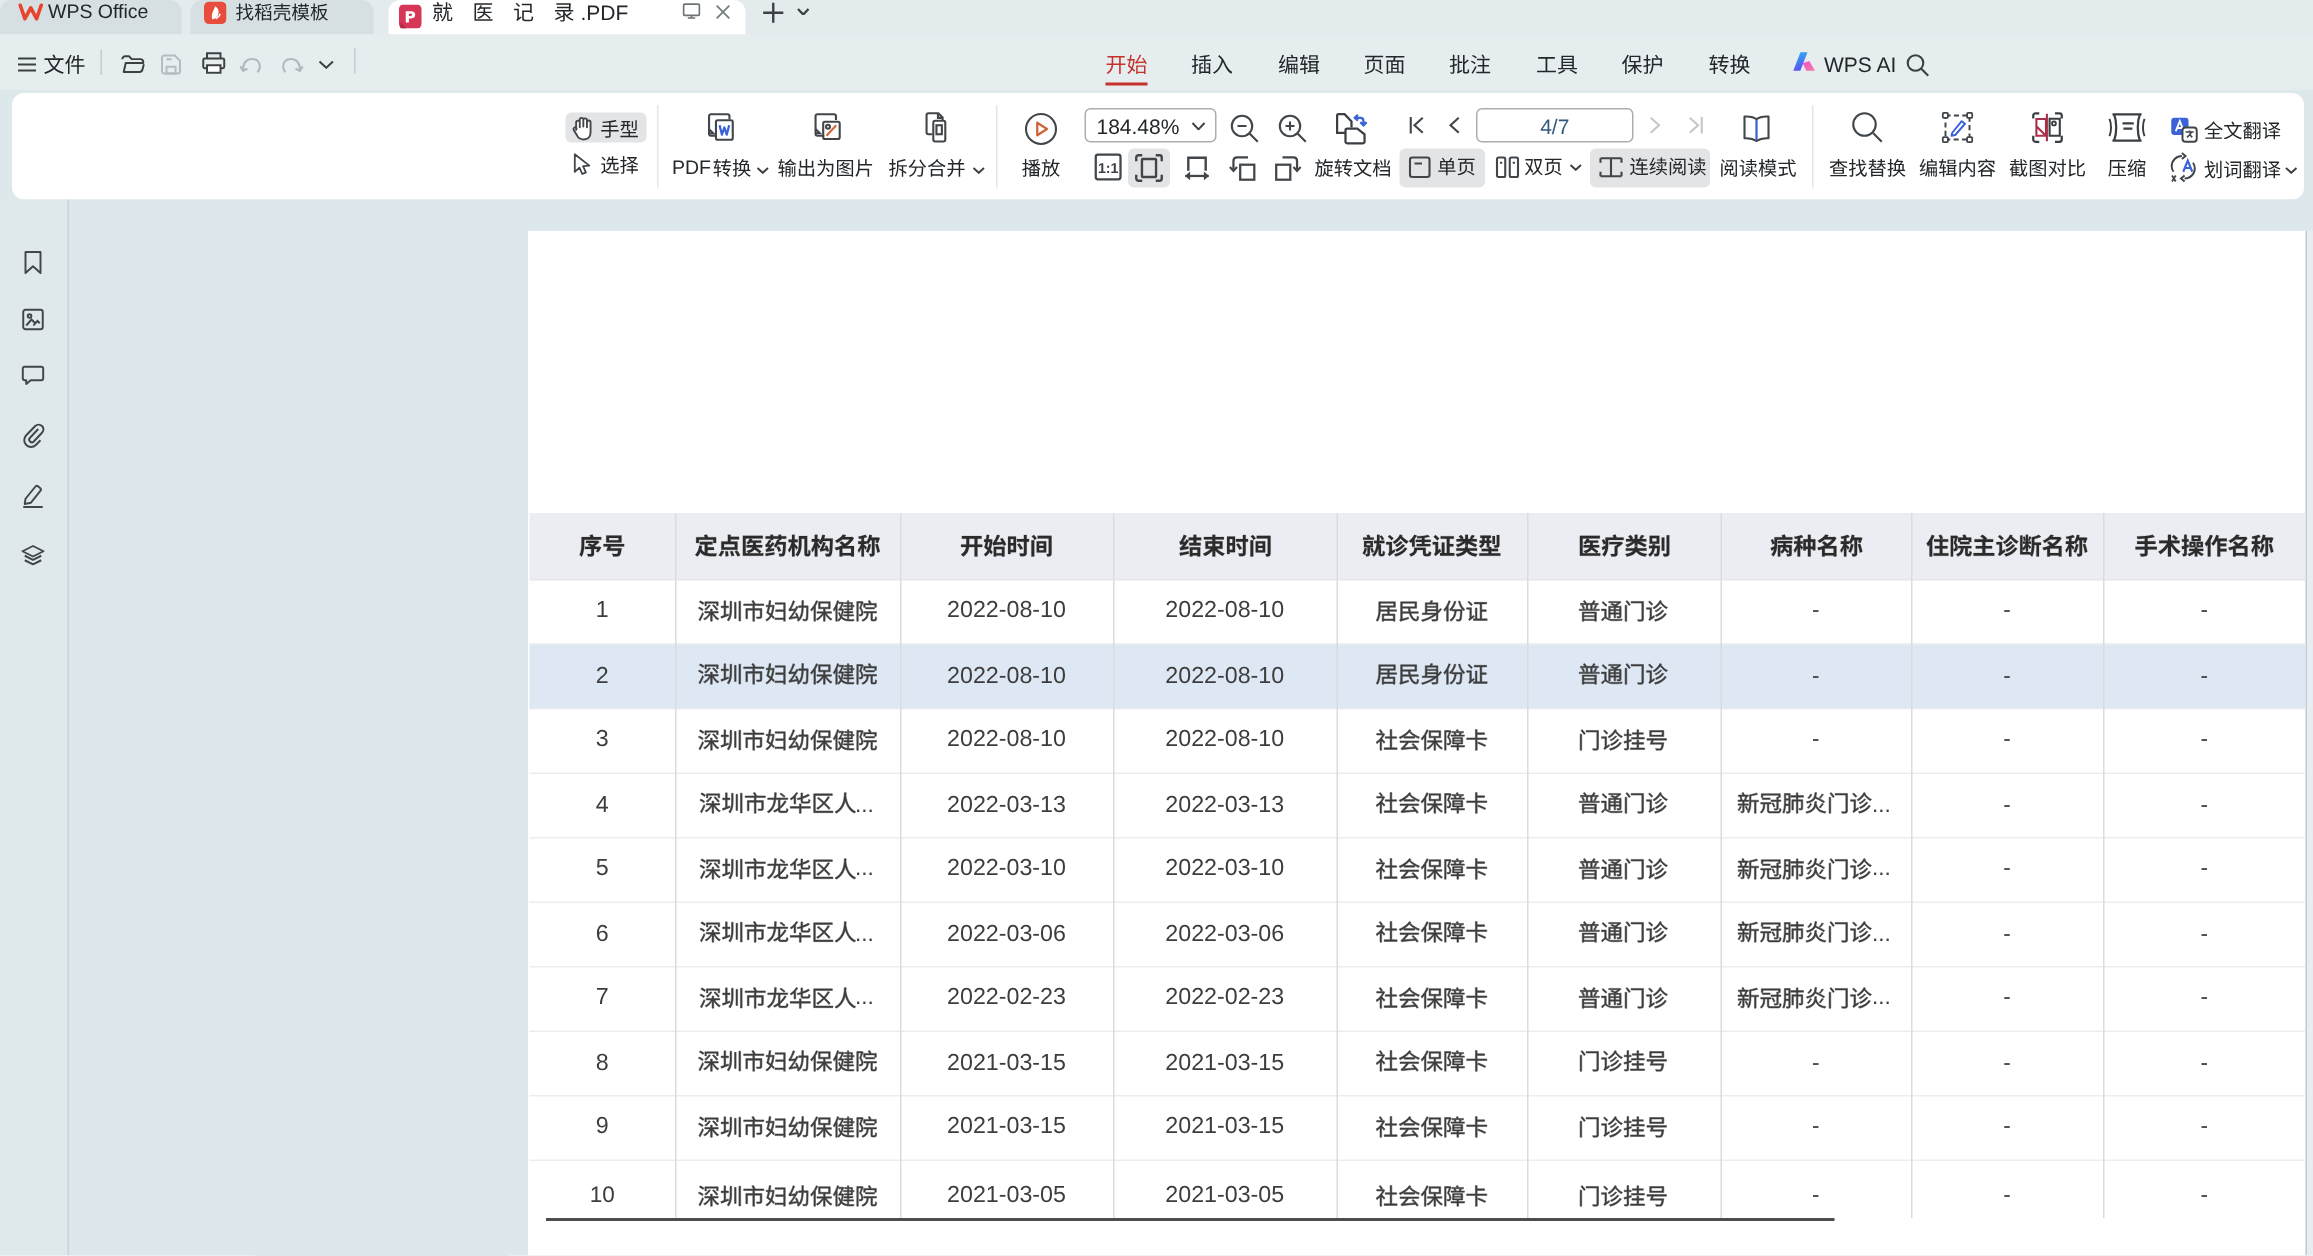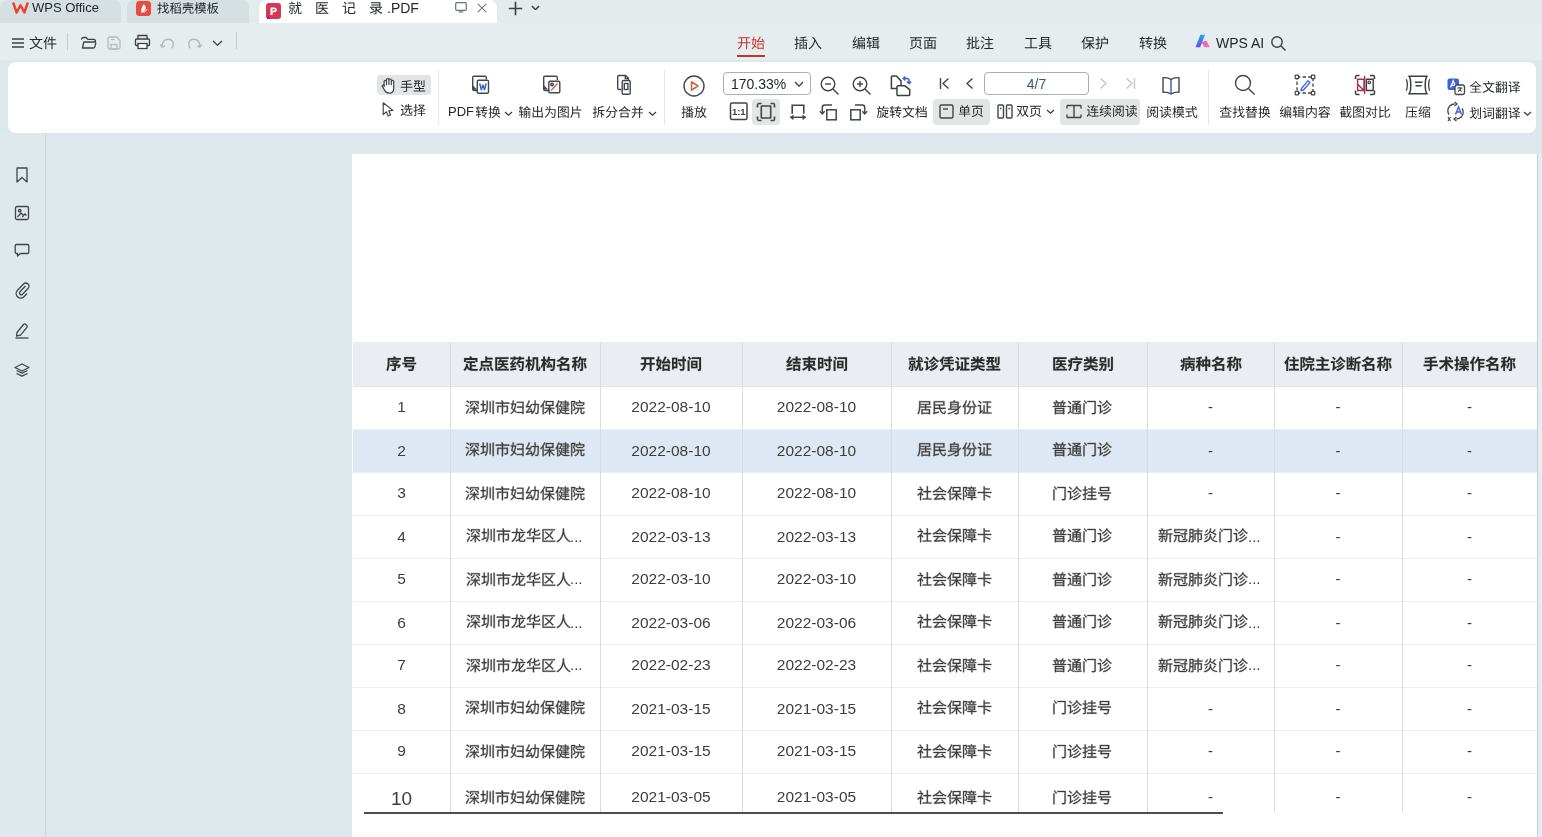--- a/index.html
+++ b/index.html
@@ -415,21 +415,21 @@
       <path d="M9.5 7.8 L16 12 L9.5 16.2 Z" stroke="#cf6335" stroke-width="1.5" fill="none" stroke-linejoin="round"></path>
     </svg>
   </div>
 <div class="abs" style="left:681px;top:104px;"><svg class="t" style="vertical-align:top" width="26" height="18" viewBox="0 0 26.0 18.2">
       <g transform="translate(0,13.0) scale(0.0130)" fill="#23272a">
         <use href="#g40" x="0.0"></use>
         <use href="#g41" x="1000.0"></use>
       </g>
     </svg></div>
 <div class="abs" style="left:723px;top:72px;width:88px;height:23px;border:1px solid #a9aeb0;border-radius:4px;background:#fff"></div>
-<div class="abs" style="left:731px;top:76px;font-size:14px;color:#23272a">170.33%</div>
+<div class="abs" style="left:731px;top:76px;font-size:14px;color:#23272a">184.48%</div>
 <div class="abs" style="left:794px;top:81px;">
     <svg width="10" height="6" viewBox="0 0 10 6" fill="none">
       <path d="M1 1 L5.0 5.2 L9.0 1" stroke="#3c4043" stroke-width="1.3" fill="none"></path>
     </svg>
   </div>
 <div class="abs" style="left:819px;top:75px;">
     <svg width="22" height="22" viewBox="0 0 22 22" fill="none">
       <circle cx="9" cy="9" r="6.8" stroke="#41464b" stroke-width="1.4"></circle>
       <path d="M14 14 L19.5 19.5" stroke="#41464b" stroke-width="1.4"></path>
       <path d="M6 9 H12" stroke="#41464b" stroke-width="1.4"></path>
@@ -1165,21 +1165,21 @@
         <g transform="translate(0,15.0) scale(0.0150)" fill="#3d3d3d" stroke="#3d3d3d" stroke-width="22">
           <use href="#g113" x="0.0"></use>
           <use href="#g114" x="1000.0"></use>
           <use href="#g119" x="2000.0"></use>
           <use href="#g120" x="3000.0"></use>
         </g>
       </svg></div>
     <div class="abs" style="left:1147px;top:742px;width:127px;text-align:center;font-size:15px;color:#3d3d3d">-</div>
     <div class="abs" style="left:1274px;top:742px;width:128px;text-align:center;font-size:15px;color:#3d3d3d">-</div>
     <div class="abs" style="left:1402px;top:742px;width:135px;text-align:center;font-size:15px;color:#3d3d3d">-</div>
-    <div class="abs" style="left:353px;top:788px;width:97px;text-align:center;font-size:19px;color:#3d3d3d">10</div>
+    <div class="abs" style="left:353px;top:788px;width:97px;text-align:center;font-size:15px;color:#3d3d3d">10</div>
     <div class="abs" style="left:465px;top:788px;"><svg class="t" style="vertical-align:top" width="120" height="21" viewBox="0 0 120.0 21.0">
         <g transform="translate(0,15.0) scale(0.0150)" fill="#3d3d3d" stroke="#3d3d3d" stroke-width="22">
           <use href="#g99" x="0.0"></use>
           <use href="#g100" x="1000.0"></use>
           <use href="#g101" x="2000.0"></use>
           <use href="#g102" x="3000.0"></use>
           <use href="#g103" x="4000.0"></use>
           <use href="#g23" x="5000.0"></use>
           <use href="#g104" x="6000.0"></use>
           <use href="#g105" x="7000.0"></use>

